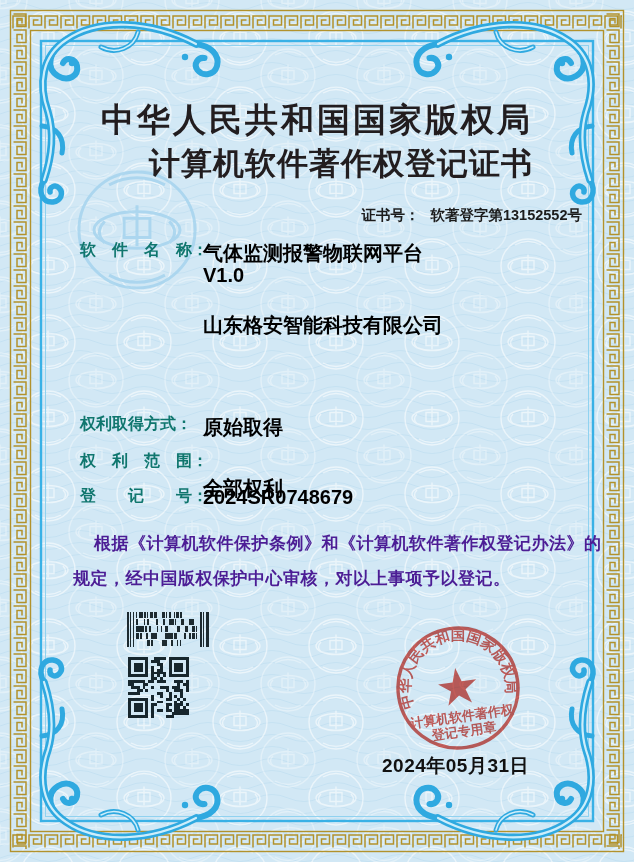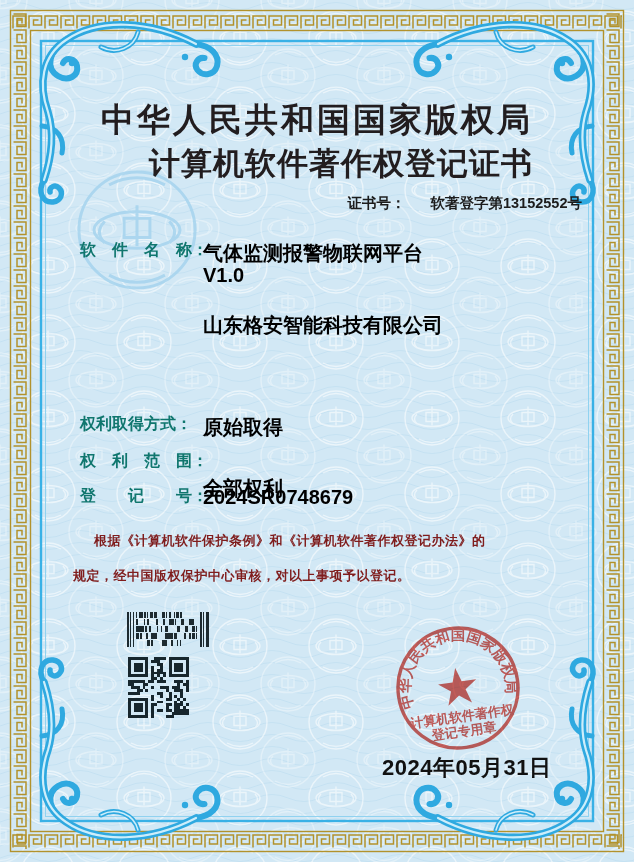--- a/index.html
+++ b/index.html
@@ -26,25 +26,25 @@
   .issuer-title{
     left:0;right:0;top:98px;text-align:center;
     font-family:"DejaVu Serif", serif;
     font-size:33px;font-weight:700;letter-spacing:3px;color:#221d1f;
   }
   .doc-title{
     left:0;right:0;top:143px;text-align:center;
     font-family:"DejaVu Serif", serif;
     font-size:31px;font-weight:700;letter-spacing:1px;color:#221d1f;margin-left:48px;
   }
-  .cert-no{top:194px;right:52px;font-size:14.5px;font-weight:700;display:flex;gap:25px;}
+  .cert-no{top:206px;right:52px;font-size:14.5px;font-weight:700;display:flex;gap:11px;}
   .field-label{font-size:16px;font-weight:700;color:#0f766e;}
   .field-value{font-size:20px;font-weight:700;color:#000;}
-  .statement{font-size:13px;font-weight:700;letter-spacing:.5px;color:#7f1d1d;text-align:center;}
-  .reg-date{left:382px;top:753px;font-size:22px;font-weight:700;letter-spacing:.5px;color:#111;}
+  .statement{font-size:17px;font-weight:700;letter-spacing:.5px;color:#4c1d95;text-align:center;}
+  .reg-date{left:382px;top:753px;font-size:19px;font-weight:700;letter-spacing:.5px;color:#111;}
   .seal-svg{position:absolute;left:387px;top:617px;mix-blend-mode:multiply;opacity:.92;}
   .code-svg{position:absolute;}
 </style>
 </head>
 <body>
 
 <div class="page">
 
   <svg class="decor" width="634" height="862" viewBox="0 0 634 862" aria-hidden="true">
     <defs>

